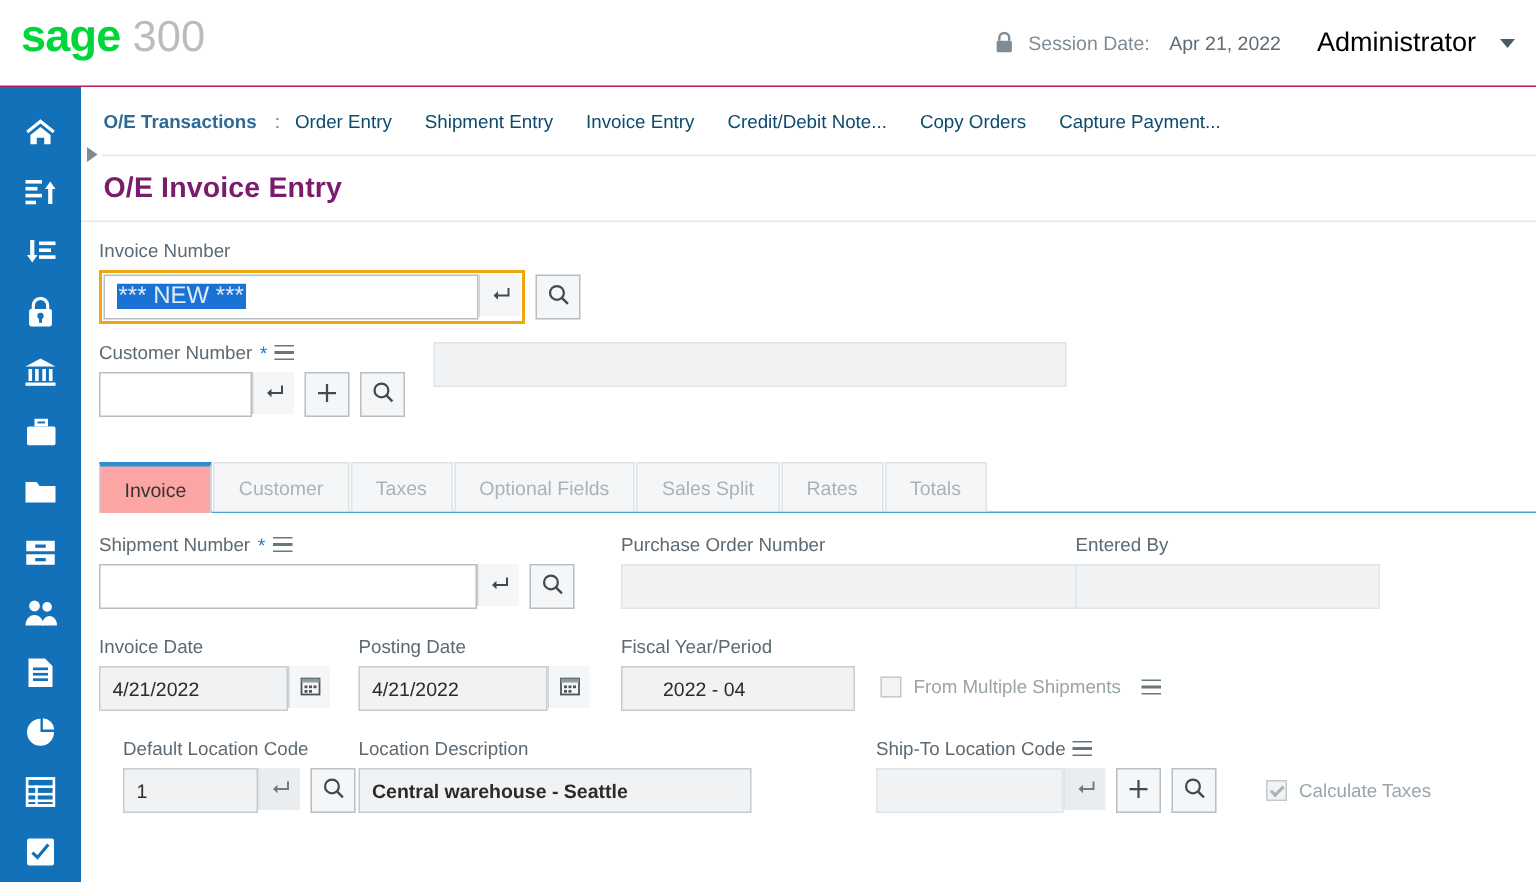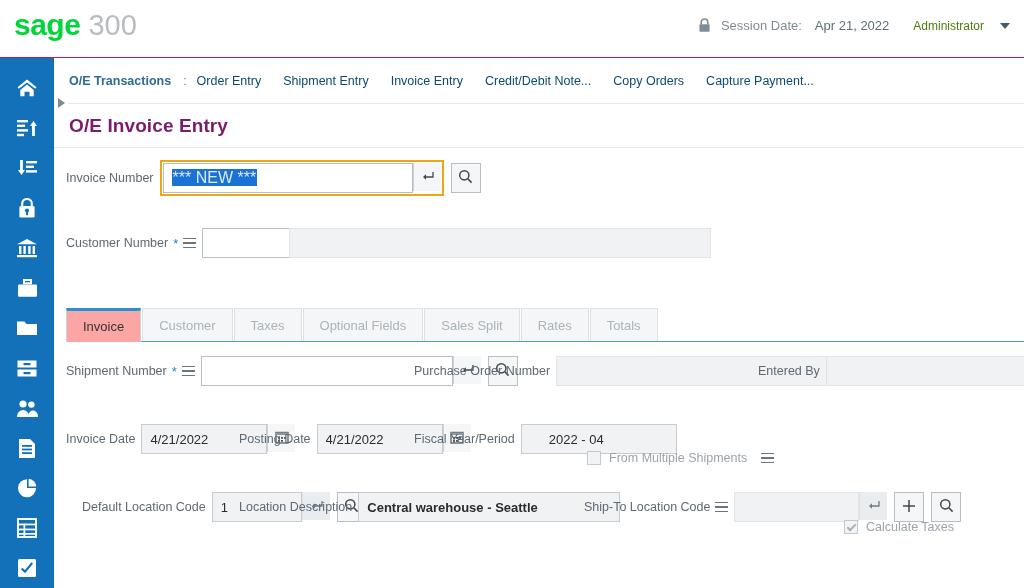--- a/index.html
+++ b/index.html
@@ -27,21 +27,21 @@
     font-size: 29px; color: #b9bdbf; margin-left: 8px; line-height: 1; font-weight: 400;
   }
   .topbar-right {
     position: absolute; right: 14px; top: 18px;
     display: flex; align-items: center; gap: 10px;
     font-size: 13px; color: #6f7b83;
   }
   .lock-icon { width: 13px; height: 15px; display: inline-block; position: relative; }
   .session-label { color: #7f8c95; }
   .session-value { color: #5f6d76; margin-left: 3px; }
-  .admin-name { color: #4d7c0f; font-size: 12px; margin-left: 14px; }
+  .admin-name { color: #000000; font-size: 18px; margin-left: 14px; }
   .caret-down {
     width: 0; height: 0; margin-left: 6px;
     border-left: 5px solid transparent; border-right: 5px solid transparent;
     border-top: 6px solid #4c5a63; display: inline-block;
   }
 
   
   .sidebar {
     position: absolute; left: 0; top: 58px; width: 54px; height: 530px;
     background: #1271b8;
@@ -166,21 +166,21 @@
   
   .cbx {
     width: 14px; height: 14px; border: 1px solid #c3cace; background: #f1f3f5;
     display: inline-flex; align-items: center; justify-content: center;
   }
   .cbx .tick {
     width: 9px; height: 5px; border-left: 2px solid #a9b2b8; border-bottom: 2px solid #a9b2b8;
     transform: rotate(-45deg); margin-top: -2px;
   }
   .cbx-label { font-size: 12.5px; color: #9aa4ab; margin-left: 8px; white-space: nowrap; }
-  .fieldcol { display: flex; flex-direction: row; gap: 6px; }
+  .fieldcol { display: flex; flex-direction: column; gap: 6px; }
 </style>
 </head>
 <body>
 
 <div class="topbar">
   <div class="logo">
     <span class="logo-sage">sage</span>
     <span class="logo-300">300</span>
   </div>
   <div class="topbar-right">
@@ -483,21 +483,21 @@
       </div>
     </div>
 
     <div class="fieldcol" style="position:absolute; left:360px; top:208px;">
       <span class="fld-label">Purchase Order Number</span>
       <span class="inp disabled" style="width:325px;">
         <span class="val"></span>
       </span>
     </div>
 
-    <div class="fieldcol" style="position:absolute; left:704px; top:208px;">
+    <div class="fieldcol" style="position:absolute; left:663px; top:208px;">
       <span class="fld-label">Entered By</span>
       <span class="inp disabled" style="width:203px;">
         <span class="val"></span>
       </span>
     </div>
 
     <div class="fieldcol" style="position:absolute; left:12px; top:276px;">
       <span class="fld-label">Invoice Date</span>
       <span class="grp">
         <span class="inp readonly" style="width:126px;">

